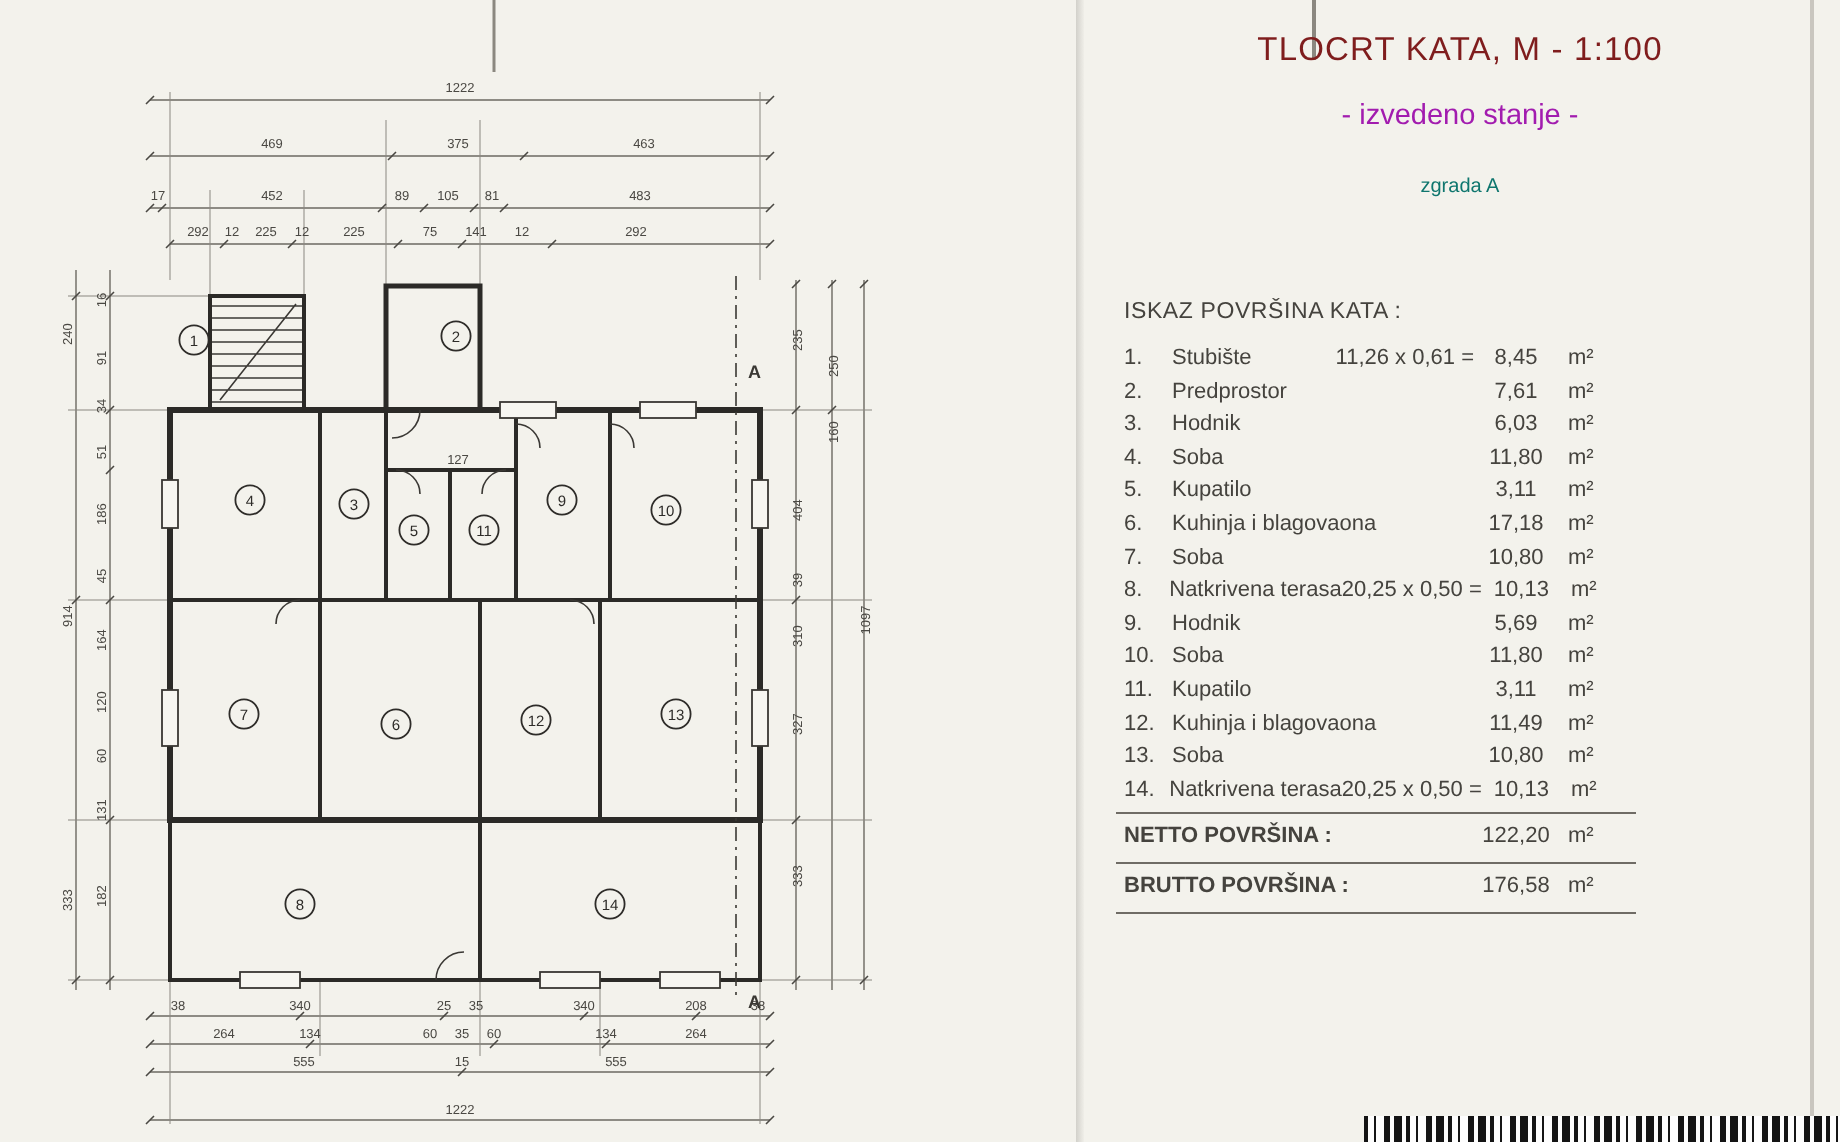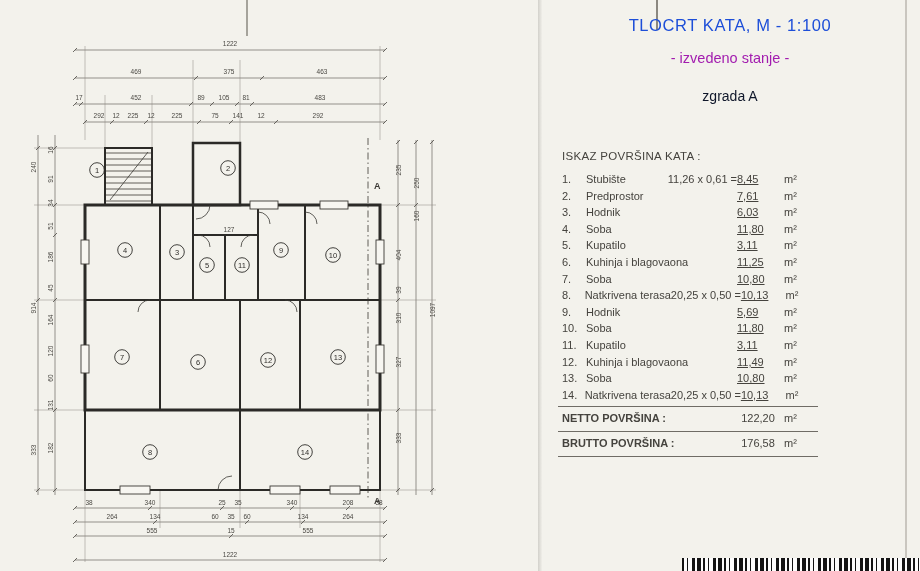--- a/index.html
+++ b/index.html
@@ -9,30 +9,30 @@
   svg text{font-family:"Liberation Sans",sans-serif;}
   .dim{font-size:6.5px;fill:#4a4843;}
   .room{font-size:7.5px;fill:#2e2c29;text-anchor:middle;}
   .sect{font-size:9px;fill:#3a3834;font-weight:bold;}
   .fold{position:absolute;left:538px;top:0;width:4px;height:571px;
         background:linear-gradient(90deg,rgba(60,58,52,.18),rgba(60,58,52,.02));}
   .fold-top-right{position:absolute;left:656px;top:0;width:2px;height:30px;background:#8b8880;}
   .paper-edge{position:absolute;left:905px;top:0;width:2px;height:571px;background:#c9c6bf;}
   .text-half{position:absolute;left:540px;top:0;width:380px;height:571px;}
   .title-block{text-align:center;}
-  .title{margin-top:16px;font-size:16.5px;letter-spacing:.6px;color:#1d4ed8;}
+  .title{margin-top:16px;font-size:16.5px;letter-spacing:.6px;color:#7f1d1d;}
   .subtitle{margin-top:15px;font-size:14.5px;color:#a21caf;}
-  .building{margin-top:22px;font-size:14px;color:#0f172a;}
+  .building{margin-top:22px;font-size:10px;color:#0f766e;}
   .areas{position:absolute;left:22px;top:150px;width:248px;font-size:11px;color:#45433e;}
   .heading{font-size:11.5px;letter-spacing:.3px;margin-bottom:9px;}
   .arow{display:flex;line-height:16.6px;}
   .c-num{width:24px;}
   .c-name{flex:1;white-space:nowrap;}
   .c-calc{text-align:right;white-space:nowrap;}
-  .c-val{width:42px;text-align:left;text-decoration:underline;}
+  .c-val{width:42px;text-align:center;}
   .c-unit{width:26px;padding-left:5px;}
   .rule{border-top:1px solid #6f6c65;margin:3px 0 2px -4px;width:260px;}
   .total-row{display:flex;line-height:19px;}
   .t-label{flex:1;font-weight:bold;}
   .t-val{width:42px;text-align:center;}
   .t-unit{width:26px;padding-left:5px;}
   .barcode{position:absolute;left:682px;top:558px;width:238px;height:13px;background:
     repeating-linear-gradient(90deg,#141414 0 2px,#fdfdfd 2px 5px,#141414 5px 6px,#fdfdfd 6px 10px,
     #141414 10px 13px,#fdfdfd 13px 15px,#141414 15px 19px,#fdfdfd 19px 21px);}
 </style>
@@ -298,21 +298,21 @@
           <span class="c-num">5.</span>
           <span class="c-name">Kupatilo</span>
           <span class="c-calc"></span>
           <span class="c-val">3,11</span>
           <span class="c-unit">m²</span>
         </div>
       <div class="arow">
           <span class="c-num">6.</span>
           <span class="c-name">Kuhinja i blagovaona</span>
           <span class="c-calc"></span>
-          <span class="c-val">11,25</span>
+          <span class="c-val">17,18</span>
           <span class="c-unit">m²</span>
         </div>
       <div class="arow">
           <span class="c-num">7.</span>
           <span class="c-name">Soba</span>
           <span class="c-calc"></span>
           <span class="c-val">10,80</span>
           <span class="c-unit">m²</span>
         </div>
       <div class="arow">

